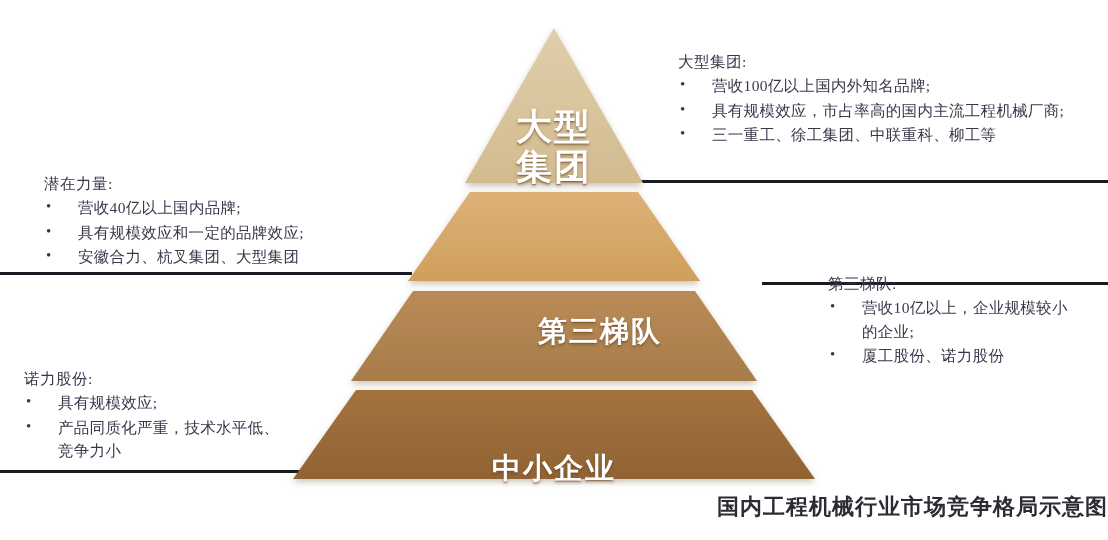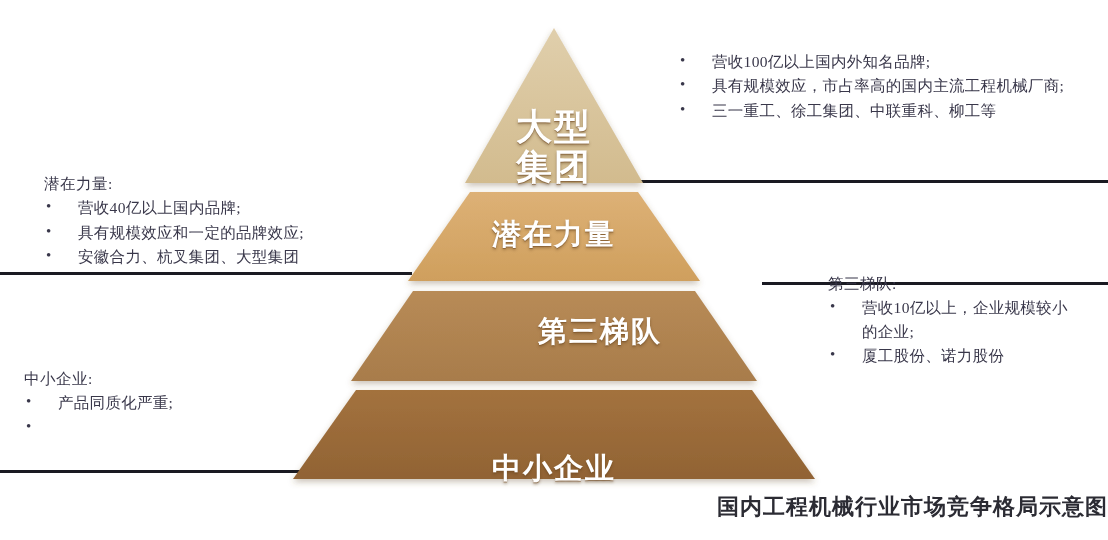--- a/index.html
+++ b/index.html
@@ -131,25 +131,25 @@
 
     <polygon points="470,192 638,192 700,281 408,281" fill="url(#g2)" filter="url(#sh)"></polygon>
 
     <polygon points="413,291 695,291 757,381 351,381" fill="url(#g3)" filter="url(#sh)"></polygon>
 
     <polygon points="356,390 752,390 815,479 293,479" fill="url(#g4)" filter="url(#sh)"></polygon>
   </svg>
 
   <div class="pyr-label" style="top:107px; font-size:36px;">大型
 集团</div>
-  <div class="pyr-label" style="top:218px; font-size:29px;">潜在力量</div>
   <div class="pyr-label" style="top:315px; font-size:29px;margin-left:46px;">第三梯队</div>
   <div class="pyr-label" style="top:418px; font-size:29px;margin-top:34px;">中小企业</div>
 
   <div class="note" style="left:672px; top:50px; width:430px;">
+    <div class="note-title">大型集团:</div>
     <ul>
       <li>
         <span class="bullet">•</span>
         <span>营收100亿以上国内外知名品牌;</span>
       </li>
       <li>
         <span class="bullet">•</span>
         <span>具有规模效应，市占率高的国内主流工程机械厂商;</span>
       </li>
       <li>
@@ -185,27 +185,28 @@
         <span>营收10亿以上，企业规模较小的企业;</span>
       </li>
       <li>
         <span class="bullet">•</span>
         <span>厦工股份、诺力股份</span>
       </li>
     </ul>
   </div>
 
   <div class="note" style="left:18px; top:367px; width:270px;">
-    <div class="note-title">中小企业:</div>
-    <ul>
-      <li>
-        <span class="bullet">•</span>
-        <span>产品同质化严重;</span>
-      </li>
-      <li>
-        <span class="bullet">•</span>
+    <div class="note-title">诺力股份:</div>
+    <ul>
+      <li>
+        <span class="bullet">•</span>
+        <span>具有规模效应;</span>
+      </li>
+      <li>
+        <span class="bullet">•</span>
+        <span>产品同质化严重，技术水平低、竞争力小</span>
       </li>
     </ul>
   </div>
 
   <div class="caption" style="top:492px;">国内工程机械行业市场竞争格局示意图</div>
 
 </div>
 
 </body></html>

